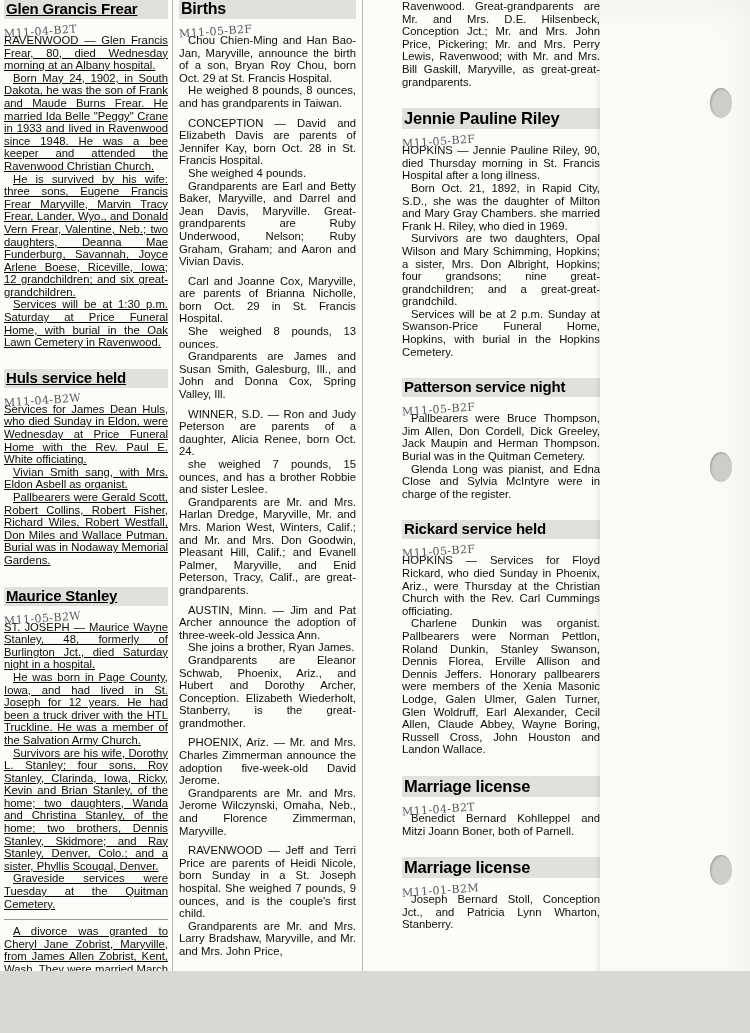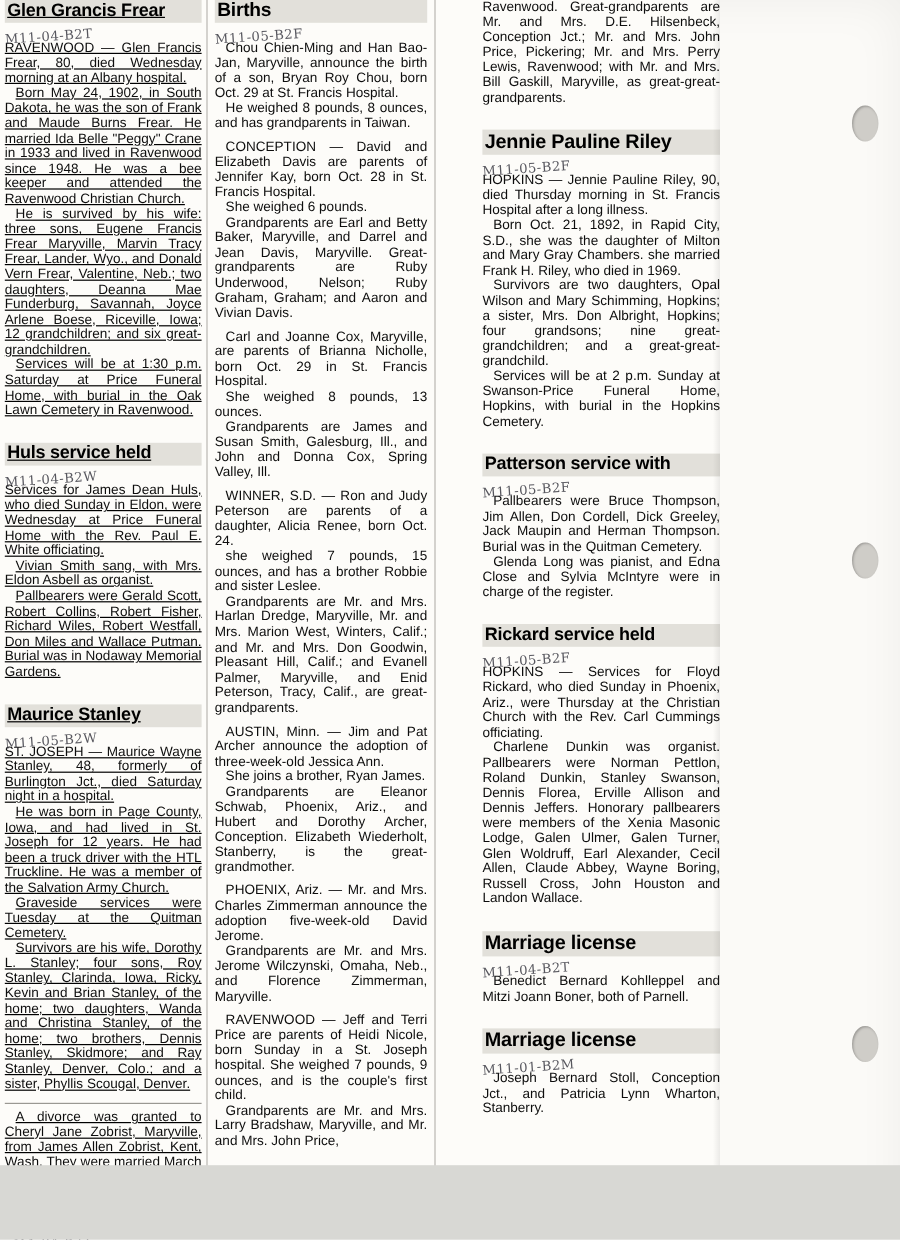--- a/index.html
+++ b/index.html
@@ -149,43 +149,43 @@
         <p>Pallbearers were Gerald Scott, Robert Collins, Robert Fisher, Richard Wiles, Robert Westfall, Don Miles and Wallace Putman. Burial was in Nodaway Memorial Gardens.</p>
       </div>
 
       <div class="sub-block">
         <div class="hd">Maurice Stanley</div>
         <div class="hand-wrap">
           <span class="hand">M11-05-B2W</span>
         </div>
         <p class="noindent">ST. JOSEPH — Maurice Wayne Stanley, 48, formerly of Burlington Jct., died Saturday night in a hospital.</p>
         <p>He was born in Page County, Iowa, and had lived in St. Joseph for 12 years. He had been a truck driver with the HTL Truckline. He was a member of the Salvation Army Church.</p>
+        <p>Survivors are his wife, Dorothy L. Stanley; four sons, Roy Stanley, Clarinda, Iowa, Ricky, Kevin and Brian Stanley, of the home; two daughters, Wanda and Christina Stanley, of the home; two brothers, Dennis Stanley, Skidmore; and Ray Stanley, Denver, Colo.; and a sister, Phyllis Scougal, Denver.</p>
         <p>Graveside services were Tuesday at the Quitman Cemetery.</p>
-        <p>Survivors are his wife, Dorothy L. Stanley; four sons, Roy Stanley, Clarinda, Iowa, Ricky, Kevin and Brian Stanley, of the home; two daughters, Wanda and Christina Stanley, of the home; two brothers, Dennis Stanley, Skidmore; and Ray Stanley, Denver, Colo.; and a sister, Phyllis Scougal, Denver.</p>
       </div>
 
       <div class="small-note">
         <p>A divorce was granted to Cheryl Jane Zobrist, Maryville, from James Allen Zobrist, Kent, Wash. They were married March 19, 1980 in Kalispell, Mont. No children were involved. The court granted restoration of the wife's name to Martin.</p>
         <div class="hand-wrap">
           <span class="hand">M11-04-B2T</span>
         </div>
       </div>
 
     </div>
 
     <div class="col" id="col2">
       <div>
         <div class="hd births">Births</div>
         <div class="hand-wrap">
           <span class="hand">M11-05-B2F</span>
         </div>
         <p>Chou Chien-Ming and Han Bao-Jan, Maryville, announce the birth of a son, Bryan Roy Chou, born Oct. 29 at St. Francis Hospital.</p>
         <p>He weighed 8 pounds, 8 ounces, and has grandparents in Taiwan.</p>
         <p class="gap">CONCEPTION — David and Elizabeth Davis are parents of Jennifer Kay, born Oct. 28 in St. Francis Hospital.</p>
-        <p>She weighed 6 pounds.</p>
+        <p>She weighed 4 pounds.</p>
         <p>Grandparents are Earl and Betty Baker, Maryville, and Darrel and Jean Davis, Maryville. Great-grandparents are Ruby Underwood, Nelson; Ruby Graham, Graham; and Aaron and Vivian Davis.</p>
         <p class="gap">Carl and Joanne Cox, Maryville, are parents of Brianna Nicholle, born Oct. 29 in St. Francis Hospital.</p>
         <p>She weighed 8 pounds, 13 ounces.</p>
         <p>Grandparents are James and Susan Smith, Galesburg, Ill., and John and Donna Cox, Spring Valley, Ill.</p>
         <p class="gap">WINNER, S.D. — Ron and Judy Peterson are parents of a daughter, Alicia Renee, born Oct. 24.</p>
         <p>she weighed 7 pounds, 15 ounces, and has a brother Robbie and sister Leslee.</p>
         <p>Grandparents are Mr. and Mrs. Harlan Dredge, Maryville, Mr. and Mrs. Marion West, Winters, Calif.; and Mr. and Mrs. Don Goodwin, Pleasant Hill, Calif.; and Evanell Palmer, Maryville, and Enid Peterson, Tracy, Calif., are great-grandparents.</p>
         <p class="gap">AUSTIN, Minn. — Jim and Pat Archer announce the adoption of three-week-old Jessica Ann.</p>
         <p>She joins a brother, Ryan James.</p>
         <p>Grandparents are Eleanor Schwab, Phoenix, Ariz., and Hubert and Dorothy Archer, Conception. Elizabeth Wiederholt, Stanberry, is the great-grandmother.</p>
@@ -207,21 +207,21 @@
         <div class="hand-wrap">
           <span class="hand">M11-05-B2F</span>
         </div>
         <p class="noindent">HOPKINS — Jennie Pauline Riley, 90, died Thursday morning in St. Francis Hospital after a long illness.</p>
         <p>Born Oct. 21, 1892, in Rapid City, S.D., she was the daughter of Milton and Mary Gray Chambers. she married Frank H. Riley, who died in 1969.</p>
         <p>Survivors are two daughters, Opal Wilson and Mary Schimming, Hopkins; a sister, Mrs. Don Albright, Hopkins; four grandsons; nine great-grandchildren; and a great-great-grandchild.</p>
         <p>Services will be at 2 p.m. Sunday at Swanson-Price Funeral Home, Hopkins, with burial in the Hopkins Cemetery.</p>
       </div>
 
       <div class="sub-block">
-        <div class="hd">Patterson service with</div>
+        <div class="hd">Patterson service night</div>
         <div class="hand-wrap">
           <span class="hand">M11-05-B2F</span>
         </div>
         <p>Pallbearers were Bruce Thompson, Jim Allen, Don Cordell, Dick Greeley, Jack Maupin and Herman Thompson. Burial was in the Quitman Cemetery.</p>
         <p>Glenda Long was pianist, and Edna Close and Sylvia McIntyre were in charge of the register.</p>
       </div>
 
       <div class="sub-block">
         <div class="hd">Rickard service held</div>
         <div class="hand-wrap">

